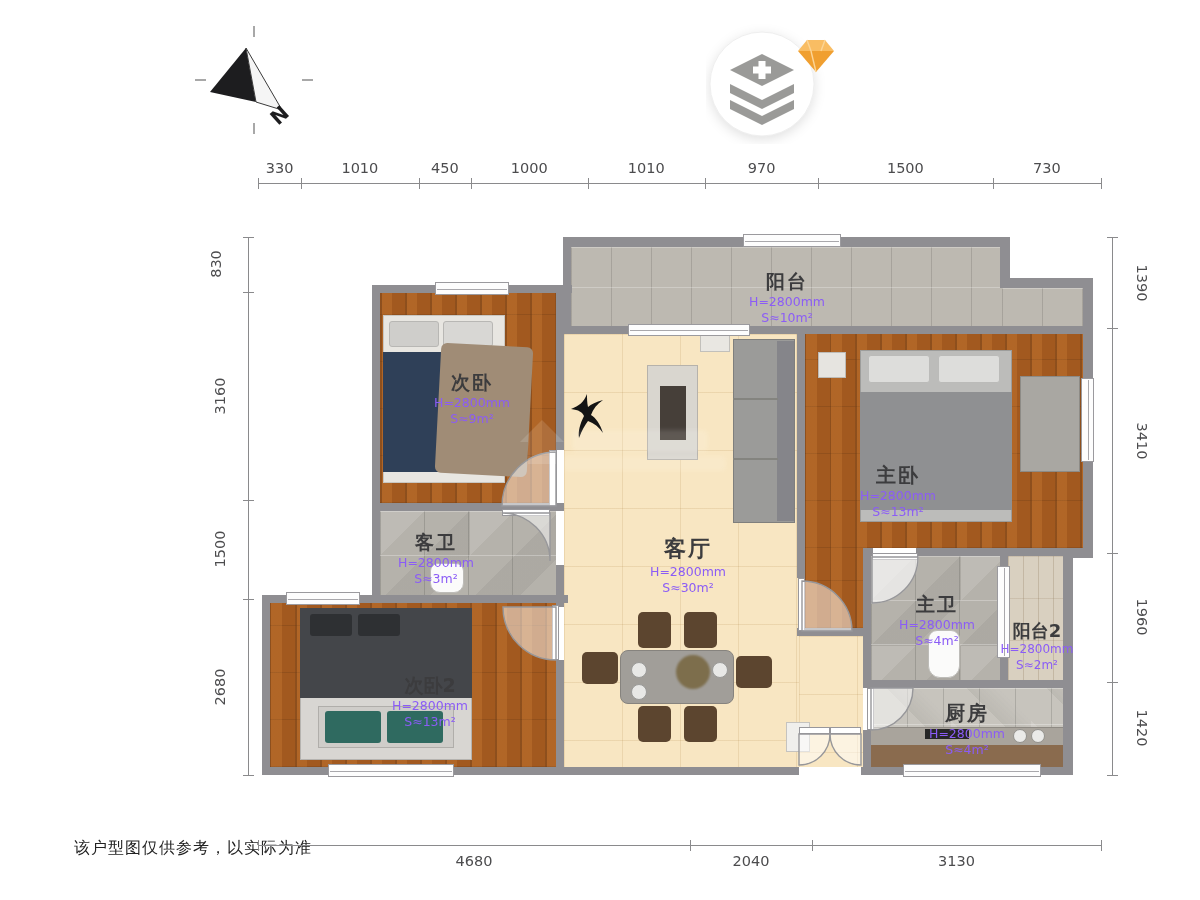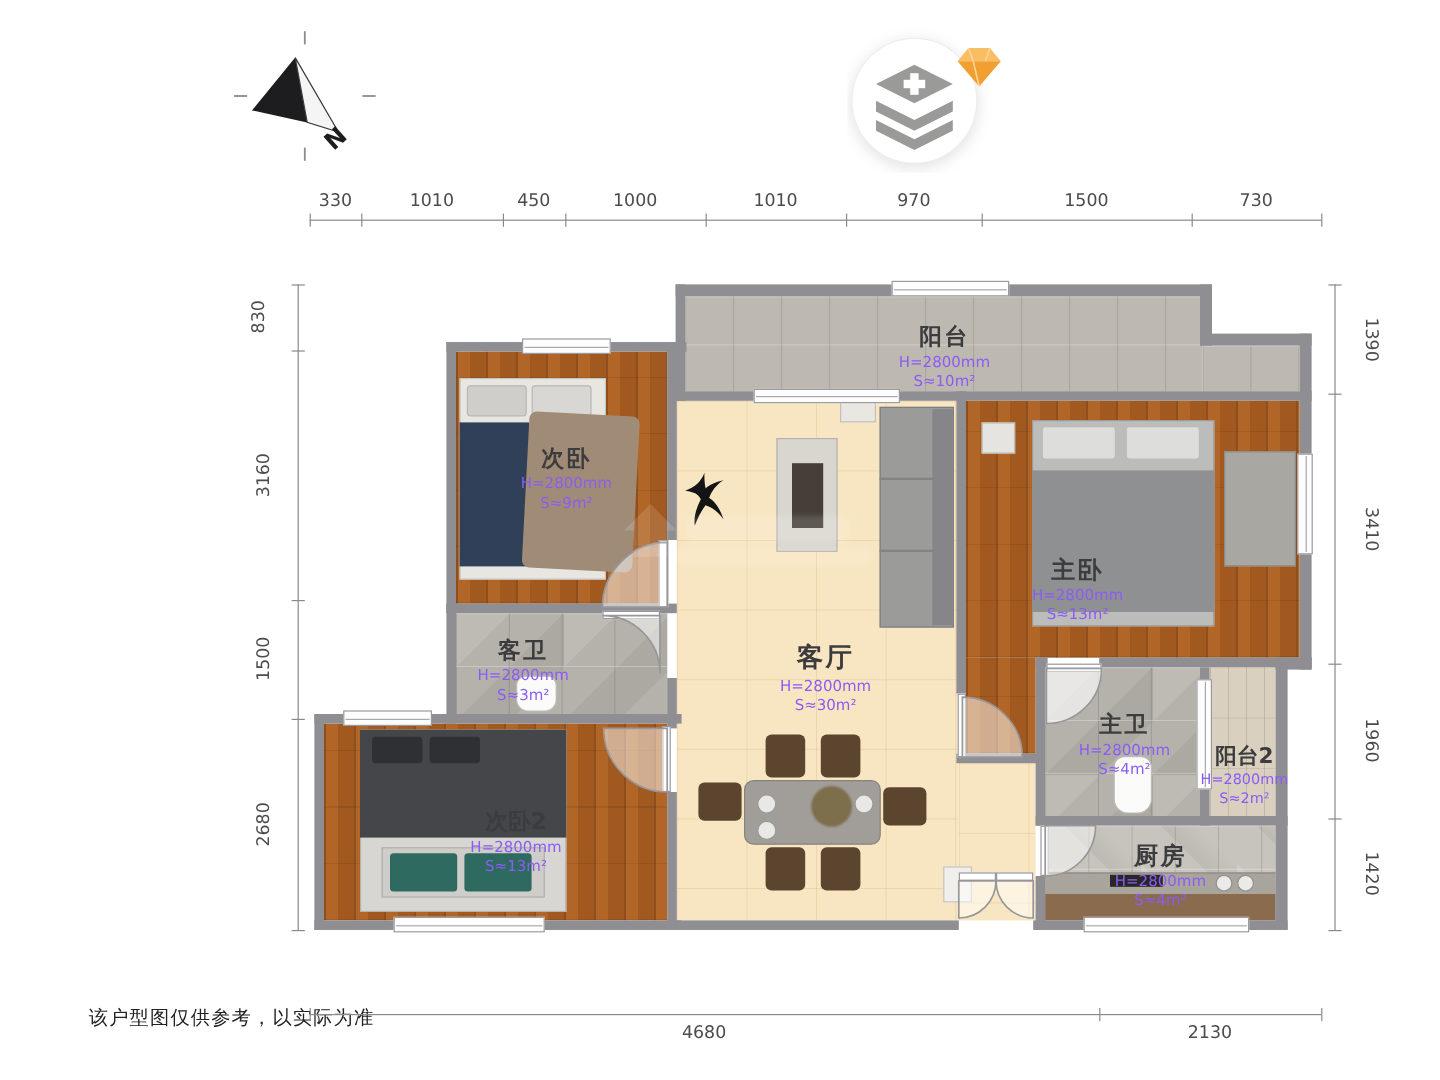--- a/index.html
+++ b/index.html
@@ -320,21 +320,24 @@
     <div class="seg" style="flex-grow:930">
         <span>730</span>
       </div>
   </div>
 
   <div class="hdim bottom" style="left:258px;top:845px;width:843px;">
     <div class="seg" style="flex-grow:4680">
         <span>4680</span>
       </div>
     <div class="seg" style="flex-grow:1320">
-        <span>2130</span>
+        <span>2040</span>
+      </div>
+    <div class="seg" style="flex-grow:3130">
+        <span>3130</span>
       </div>
   </div>
 
   <div class="vdim left" style="left:208px;top:237px;height:538px;">
     <div class="seg" style="flex-grow:830">
         <span>830</span>
       </div>
     <div class="seg" style="flex-grow:3160">
         <span>3160</span>
       </div>

